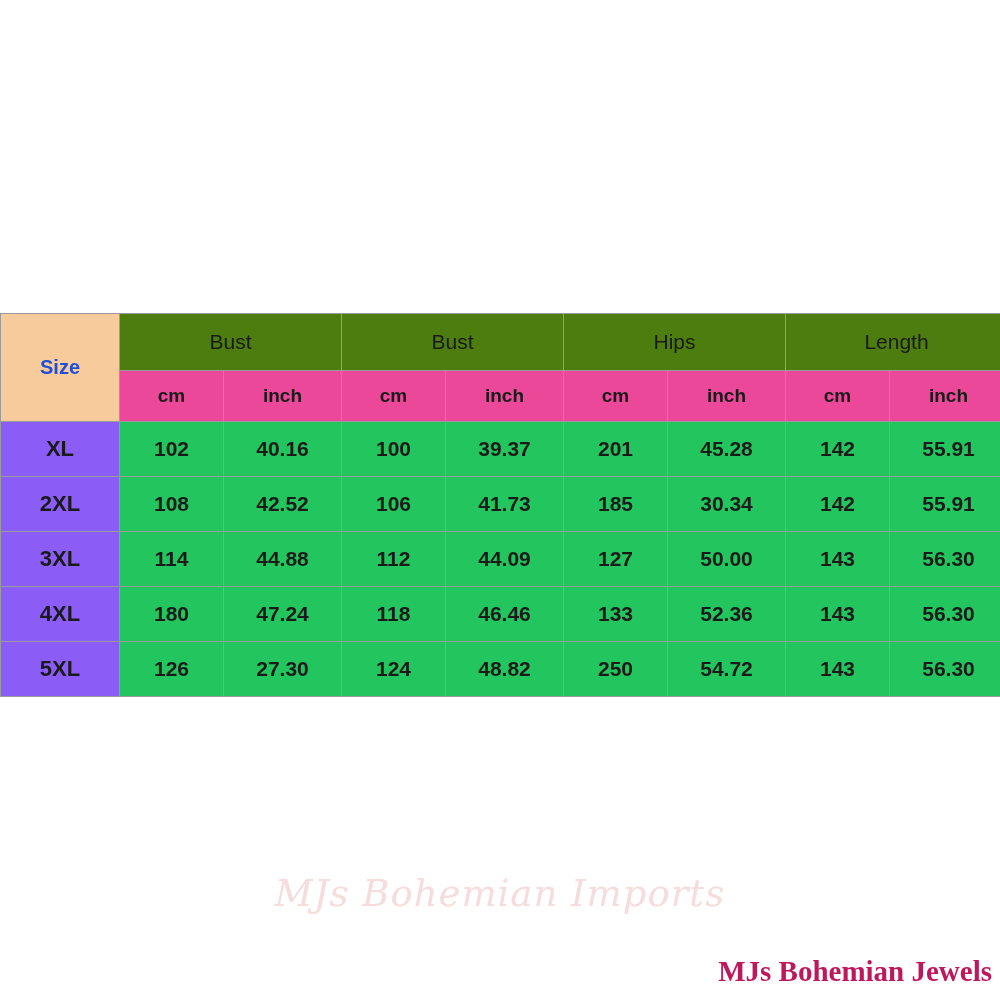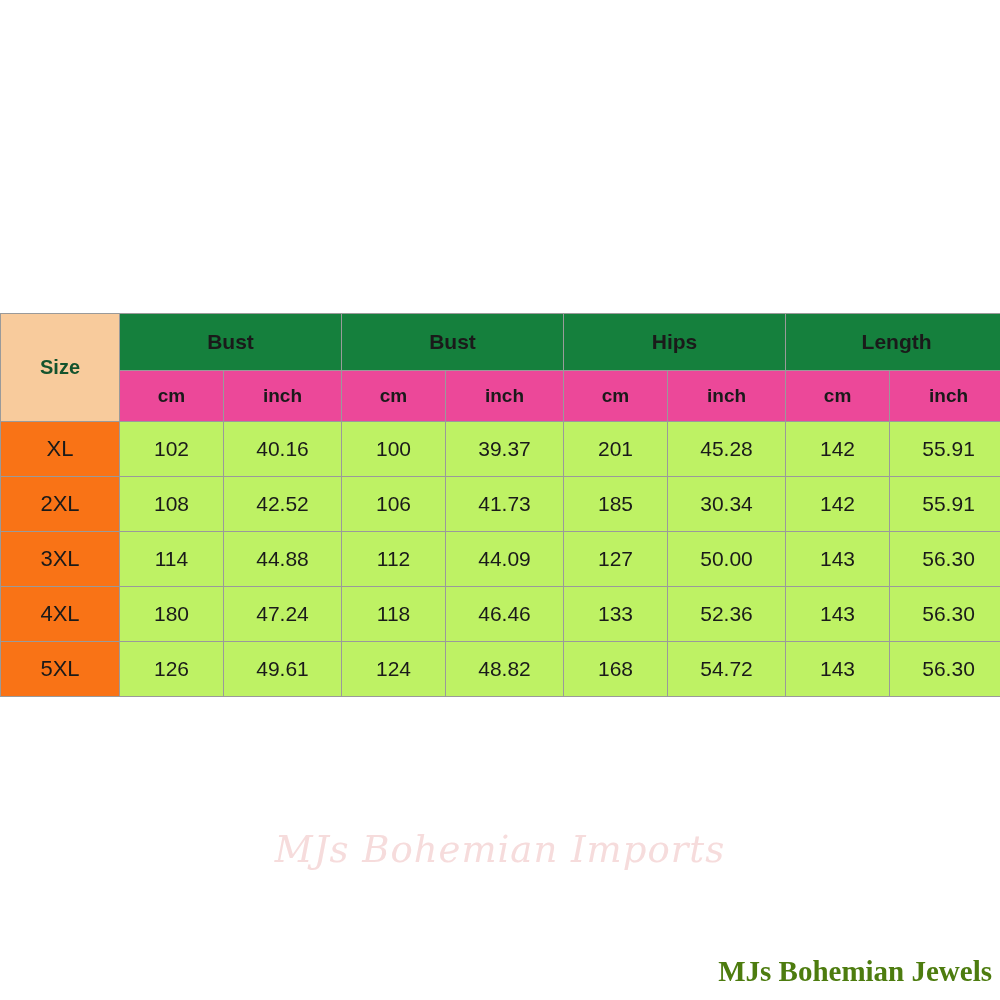--- a/index.html
+++ b/index.html
@@ -32,82 +32,82 @@
   table.size-table td,
   table.size-table th {
     border: 1px solid #9a9a9a;
     text-align: center;
     vertical-align: middle;
     font-family: "Liberation Sans", sans-serif;
   }
 
   
   .hdr-group {
-    background: #15803d;
+    background: #4d7c0f;
     font-size: 21px;
-    font-weight: bold;
+    font-weight: normal;
     height: 54px;
     color: #1a1a1a;
   }
   .hdr-unit {
     background: #ec4899;
     font-size: 19px;
     font-weight: bold;
     height: 48px;
     color: #1a1a1a;
   }
   .hdr-size {
     background: #f8cb9c;
     font-size: 20px;
     font-weight: bold;
-    color: #14532d;
+    color: #1d4ed8;
   }
 
   
   .cell-size {
     font-size: 22px;
-    font-weight: normal;
+    font-weight: bold;
     height: 52px;
-    background: #f97316;
+    background: #8b5cf6;
   }
   .cell-val {
     font-size: 21px;
-    font-weight: normal;
+    font-weight: bold;
     height: 52px;
-    background: #bef264;
+    background: #22c55e;
   }
 
   
   col.c-size { width: 119px; }
   col.c-cm   { width: 104px; }
   col.c-inch { width: 118px; }
 
   .watermark {
     position: absolute;
     left: 0;
-    top: 828px;
+    top: 872px;
     width: 1000px;
     text-align: center;
     font-family: "DejaVu Serif", serif;
     font-style: italic;
     font-size: 37px;
     color: #f6dcdc;
     letter-spacing: 1px;
     white-space: nowrap;
     user-select: none;
   }
 
   .brand {
     position: absolute;
     right: 8px;
     bottom: 12px;
     font-family: "Liberation Serif", serif;
     font-weight: bold;
     font-size: 29px;
-    color: #4d7c0f;
+    color: #be185d;
     white-space: nowrap;
   }
 </style>
 </head>
 <body>
 
 <div class="size-table-wrap">
   <table class="size-table">
     <colgroup>
       <col class="c-size">
@@ -180,24 +180,24 @@
         <td class="cell-val">118</td>
         <td class="cell-val">46.46</td>
         <td class="cell-val">133</td>
         <td class="cell-val">52.36</td>
         <td class="cell-val">143</td>
         <td class="cell-val">56.30</td>
       </tr>
       <tr>
         <td class="cell-size">5XL</td>
         <td class="cell-val">126</td>
-        <td class="cell-val">49.61</td>
+        <td class="cell-val">27.30</td>
         <td class="cell-val">124</td>
         <td class="cell-val">48.82</td>
-        <td class="cell-val">168</td>
+        <td class="cell-val">250</td>
         <td class="cell-val">54.72</td>
         <td class="cell-val">143</td>
         <td class="cell-val">56.30</td>
       </tr>
     </tbody>
   </table>
 </div>
 
 <div class="watermark">MJs Bohemian Imports</div>
 

